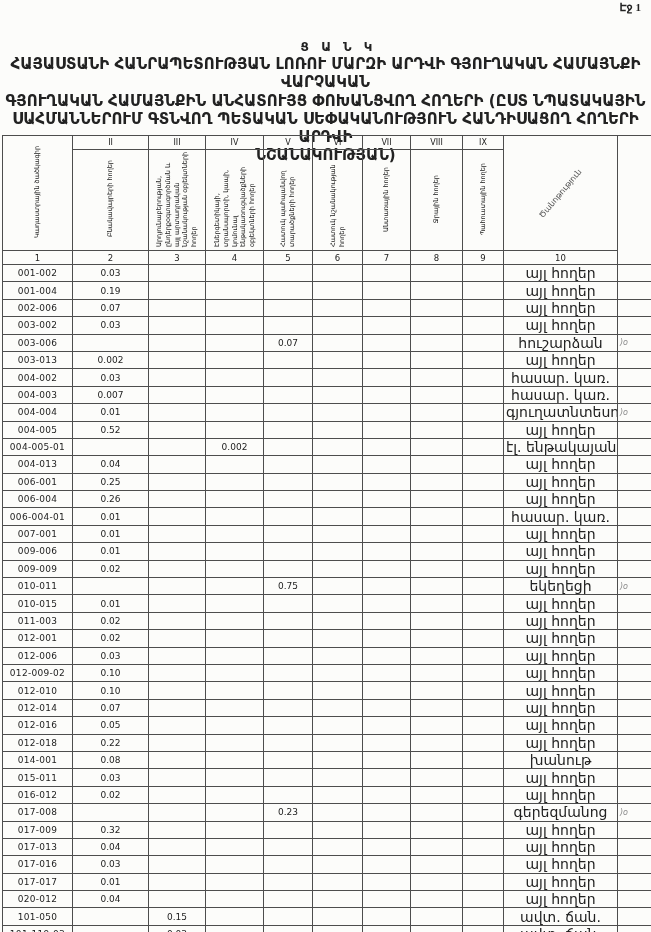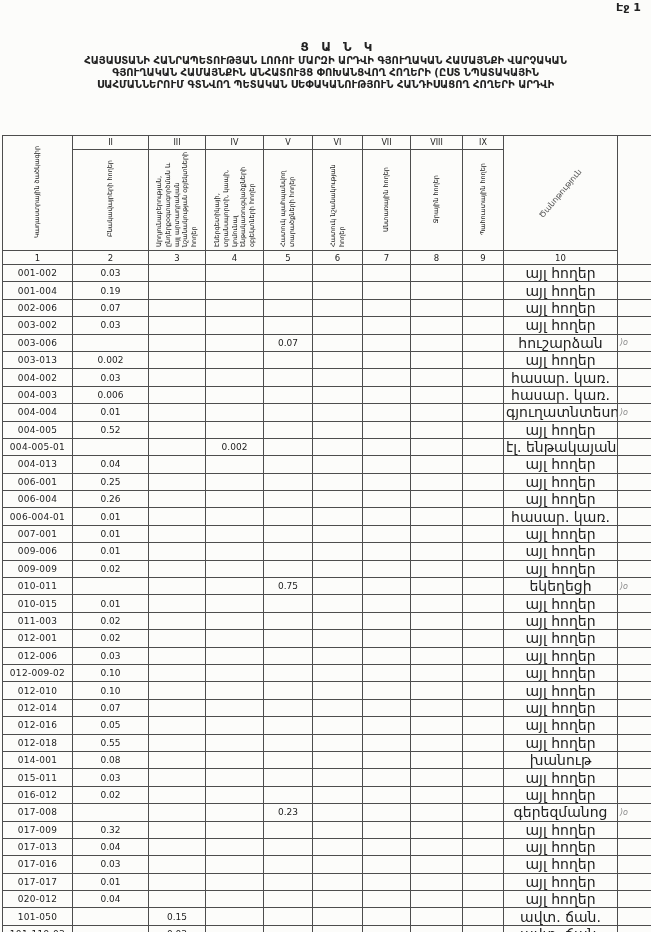--- a/index.html
+++ b/index.html
@@ -7,33 +7,33 @@
     position:relative;
     width:651px;height:932px;
     margin:0;
     background:#fcfcfa;
     font-family:"DejaVu Sans", sans-serif;
     color:#222;
     overflow:hidden;
   }
   .page-number{
     position:absolute;top:1px;right:10px;
-    font-size:11px;font-weight:bold;
+    font-size:11px;font-weight:bold;font-family:Liberation Serif, serif;
   }
   .annex{
     position:absolute;top:4px;left:300px;width:280px;
     text-align:center;font-size:10.5px;font-weight:bold;line-height:1.2;
   }
   .doc-title{
     position:absolute;top:40px;left:0;width:100%;
     text-align:center;font-size:12px;font-weight:bold;letter-spacing:4px;padding-left:13px;
   }
   .doc-subtitle{
     position:absolute;top:55px;left:4px;width:643px;
-    text-align:center;font-size:10px;font-weight:bold;line-height:1.22;
+    text-align:center;font-size:15px;font-weight:bold;line-height:1.22;
   }
   table.land-table{
     position:absolute;left:2px;top:135px;
     border-collapse:collapse;table-layout:fixed;width:649px;
     font-size:9px;
   }
   table.land-table th, table.land-table td{
     border:1px solid #4d4d4d;
     padding:0 2px;
     font-weight:normal;
@@ -76,20 +76,21 @@
 
   <div class="page-number">Էջ 1</div>
 
 
   <div class="doc-title">Ց Ա Ն Կ</div>
 
   <div class="doc-subtitle">
     <div>ՀԱՅԱՍՏԱՆԻ ՀԱՆՐԱՊԵՏՈՒԹՅԱՆ ԼՈՌՈՒ ՄԱՐԶԻ ԱՐԴՎԻ ԳՅՈՒՂԱԿԱՆ ՀԱՄԱՅՆՔԻ ՎԱՐՉԱԿԱՆ</div>
     <div>ԳՅՈՒՂԱԿԱՆ ՀԱՄԱՅՆՔԻՆ ԱՆՀԱՏՈՒՅՑ ՓՈԽԱՆՑՎՈՂ ՀՈՂԵՐԻ (ԸՍՏ ՆՊԱՏԱԿԱՅԻՆ</div>
     <div>ՍԱՀՄԱՆՆԵՐՈՒՄ ԳՏՆՎՈՂ ՊԵՏԱԿԱՆ ՍԵՓԱԿԱՆՈՒԹՅՈՒՆ ՀԱՆԴԻՍԱՑՈՂ ՀՈՂԵՐԻ ԱՐԴՎԻ</div>
+    <div>ՆՇԱՆԱԿՈՒԹՅԱՆ)</div>
   </div>
 
   <table class="land-table">
     <colgroup>
       <col style="width:70px">
         <col style="width:76px">
         <col style="width:57px">
       <col style="width:58px">
         <col style="width:49px">
         <col style="width:50px">
@@ -223,21 +224,21 @@
           <td class="val"></td>
           <td class="val"></td>
           <td class="val"></td>
           <td class="val"></td>
           <td class="val"></td>
           <td class="note">հասար. կառ.</td>
           <td class="mark"></td>
         </tr>
         <tr>
           <td class="code">004-003</td>
-          <td class="val">0.006</td>
+          <td class="val">0.007</td>
           <td class="val"></td>
           <td class="val"></td>
           <td class="val"></td>
           <td class="val"></td>
           <td class="val"></td>
           <td class="val"></td>
           <td class="val"></td>
           <td class="note">հասար. կառ.</td>
           <td class="mark"></td>
         </tr>
@@ -483,21 +484,21 @@
           <td class="val"></td>
           <td class="val"></td>
           <td class="val"></td>
           <td class="val"></td>
           <td class="val"></td>
           <td class="note">այլ հողեր</td>
           <td class="mark"></td>
         </tr>
         <tr>
           <td class="code">012-018</td>
-          <td class="val">0.55</td>
+          <td class="val">0.22</td>
           <td class="val"></td>
           <td class="val"></td>
           <td class="val"></td>
           <td class="val"></td>
           <td class="val"></td>
           <td class="val"></td>
           <td class="val"></td>
           <td class="note">այլ հողեր</td>
           <td class="mark"></td>
         </tr>

